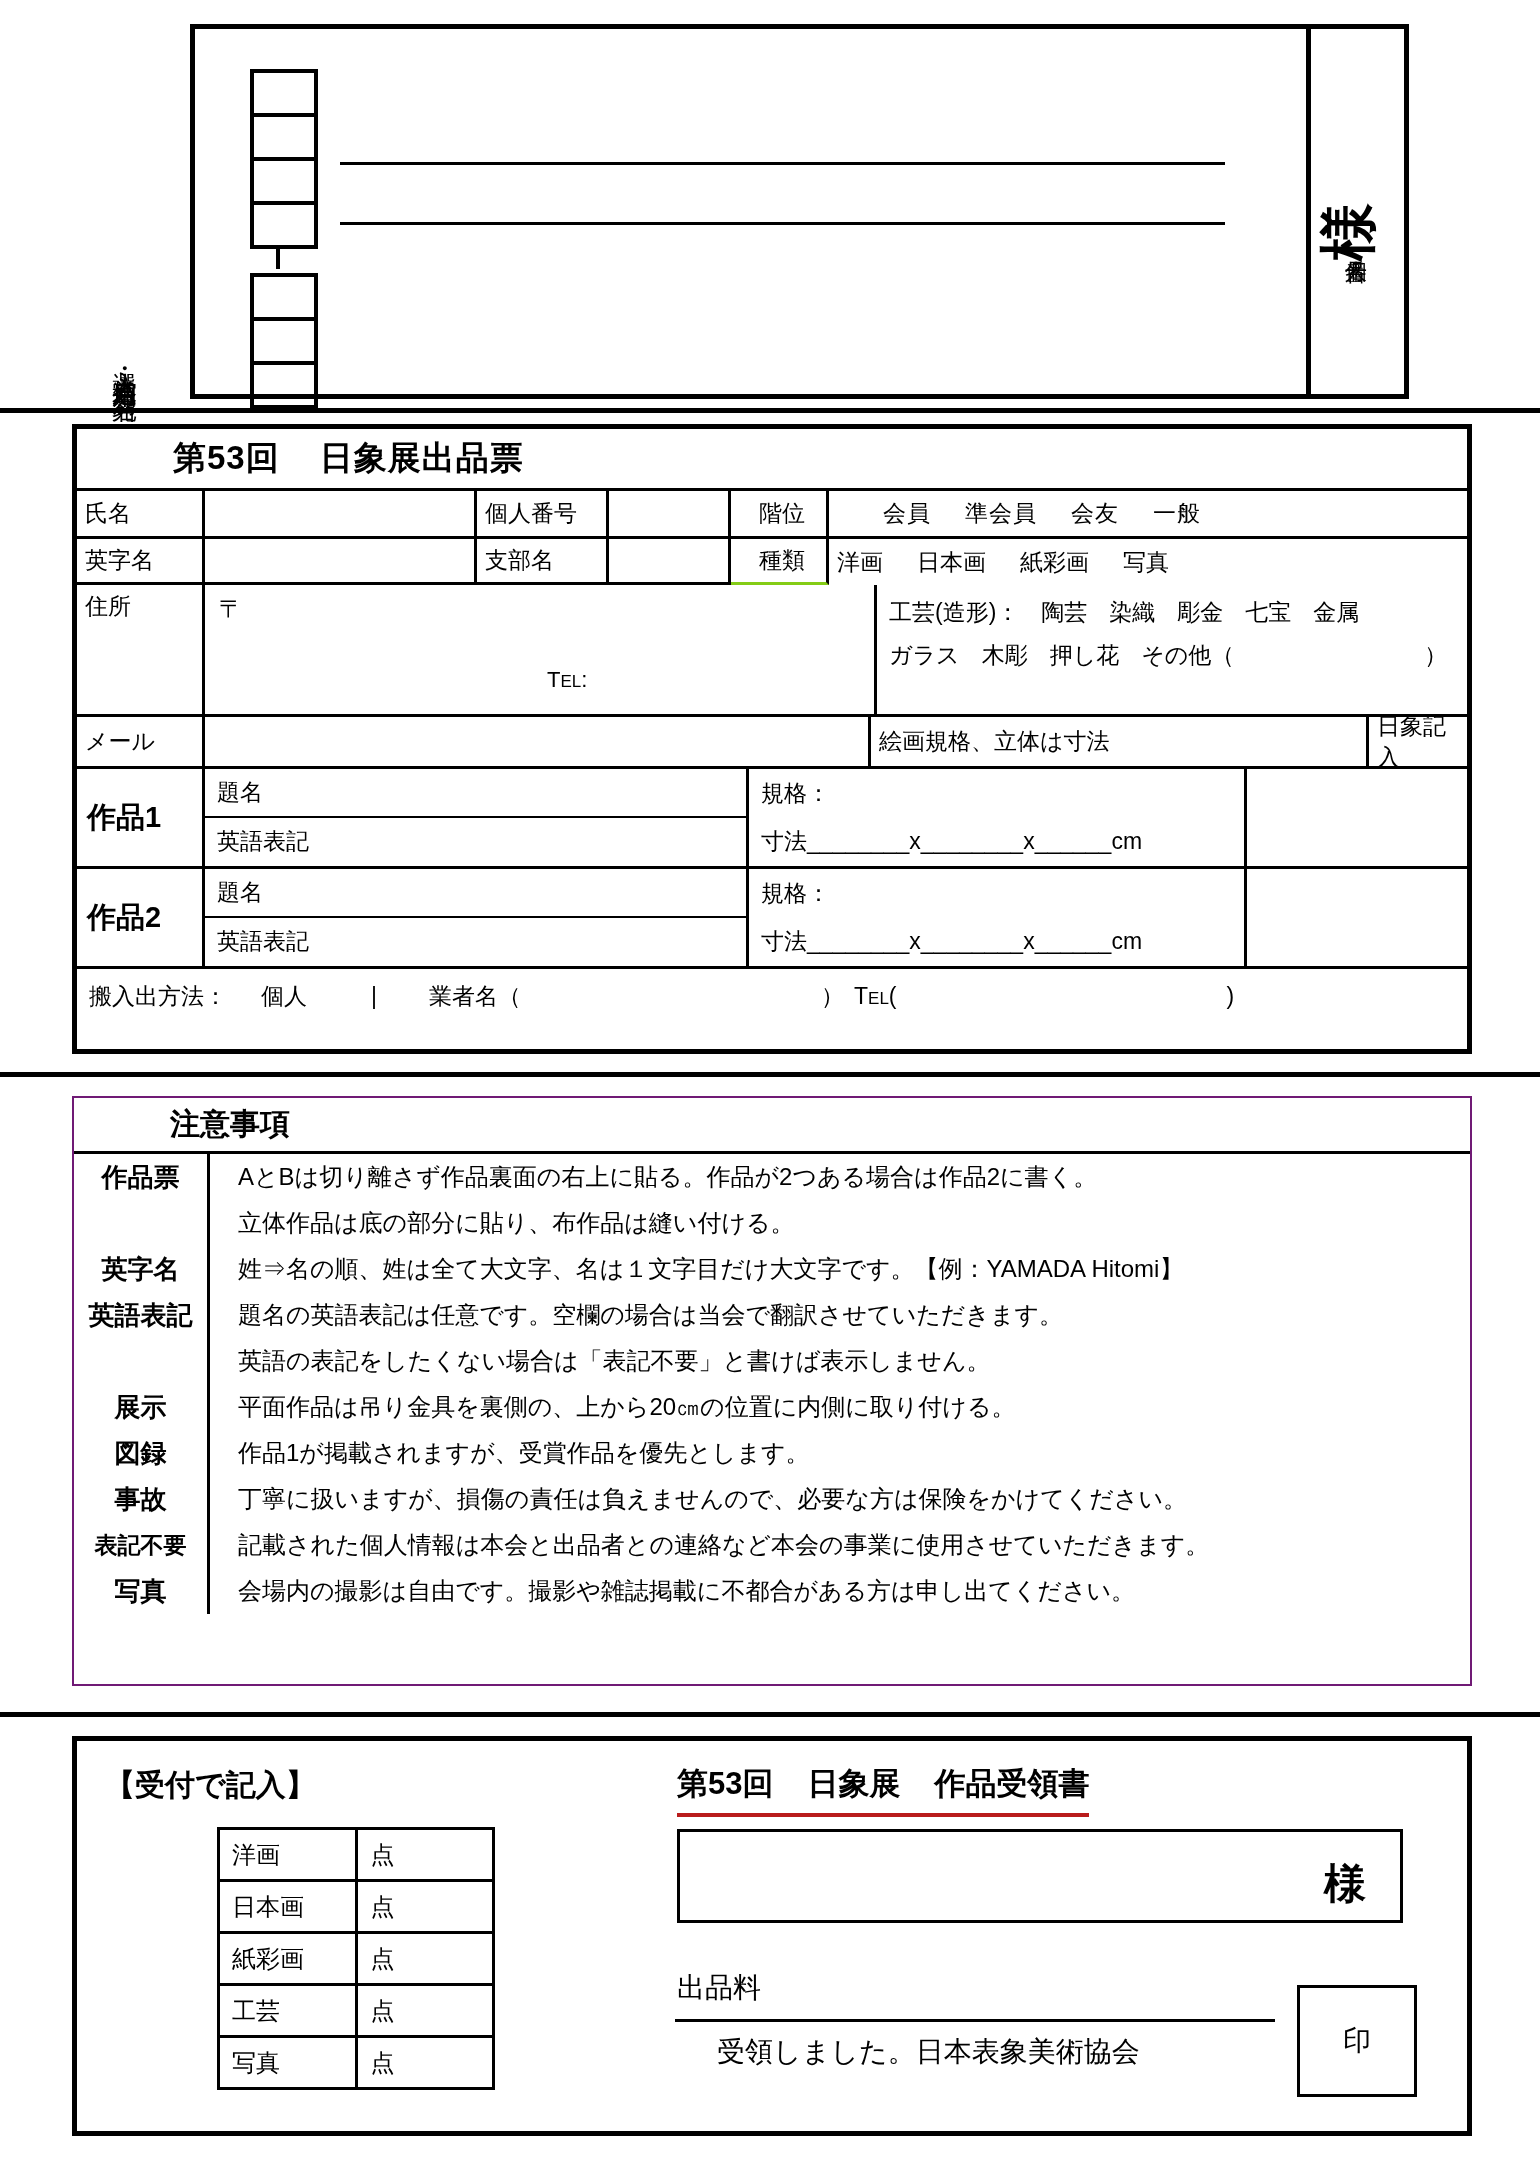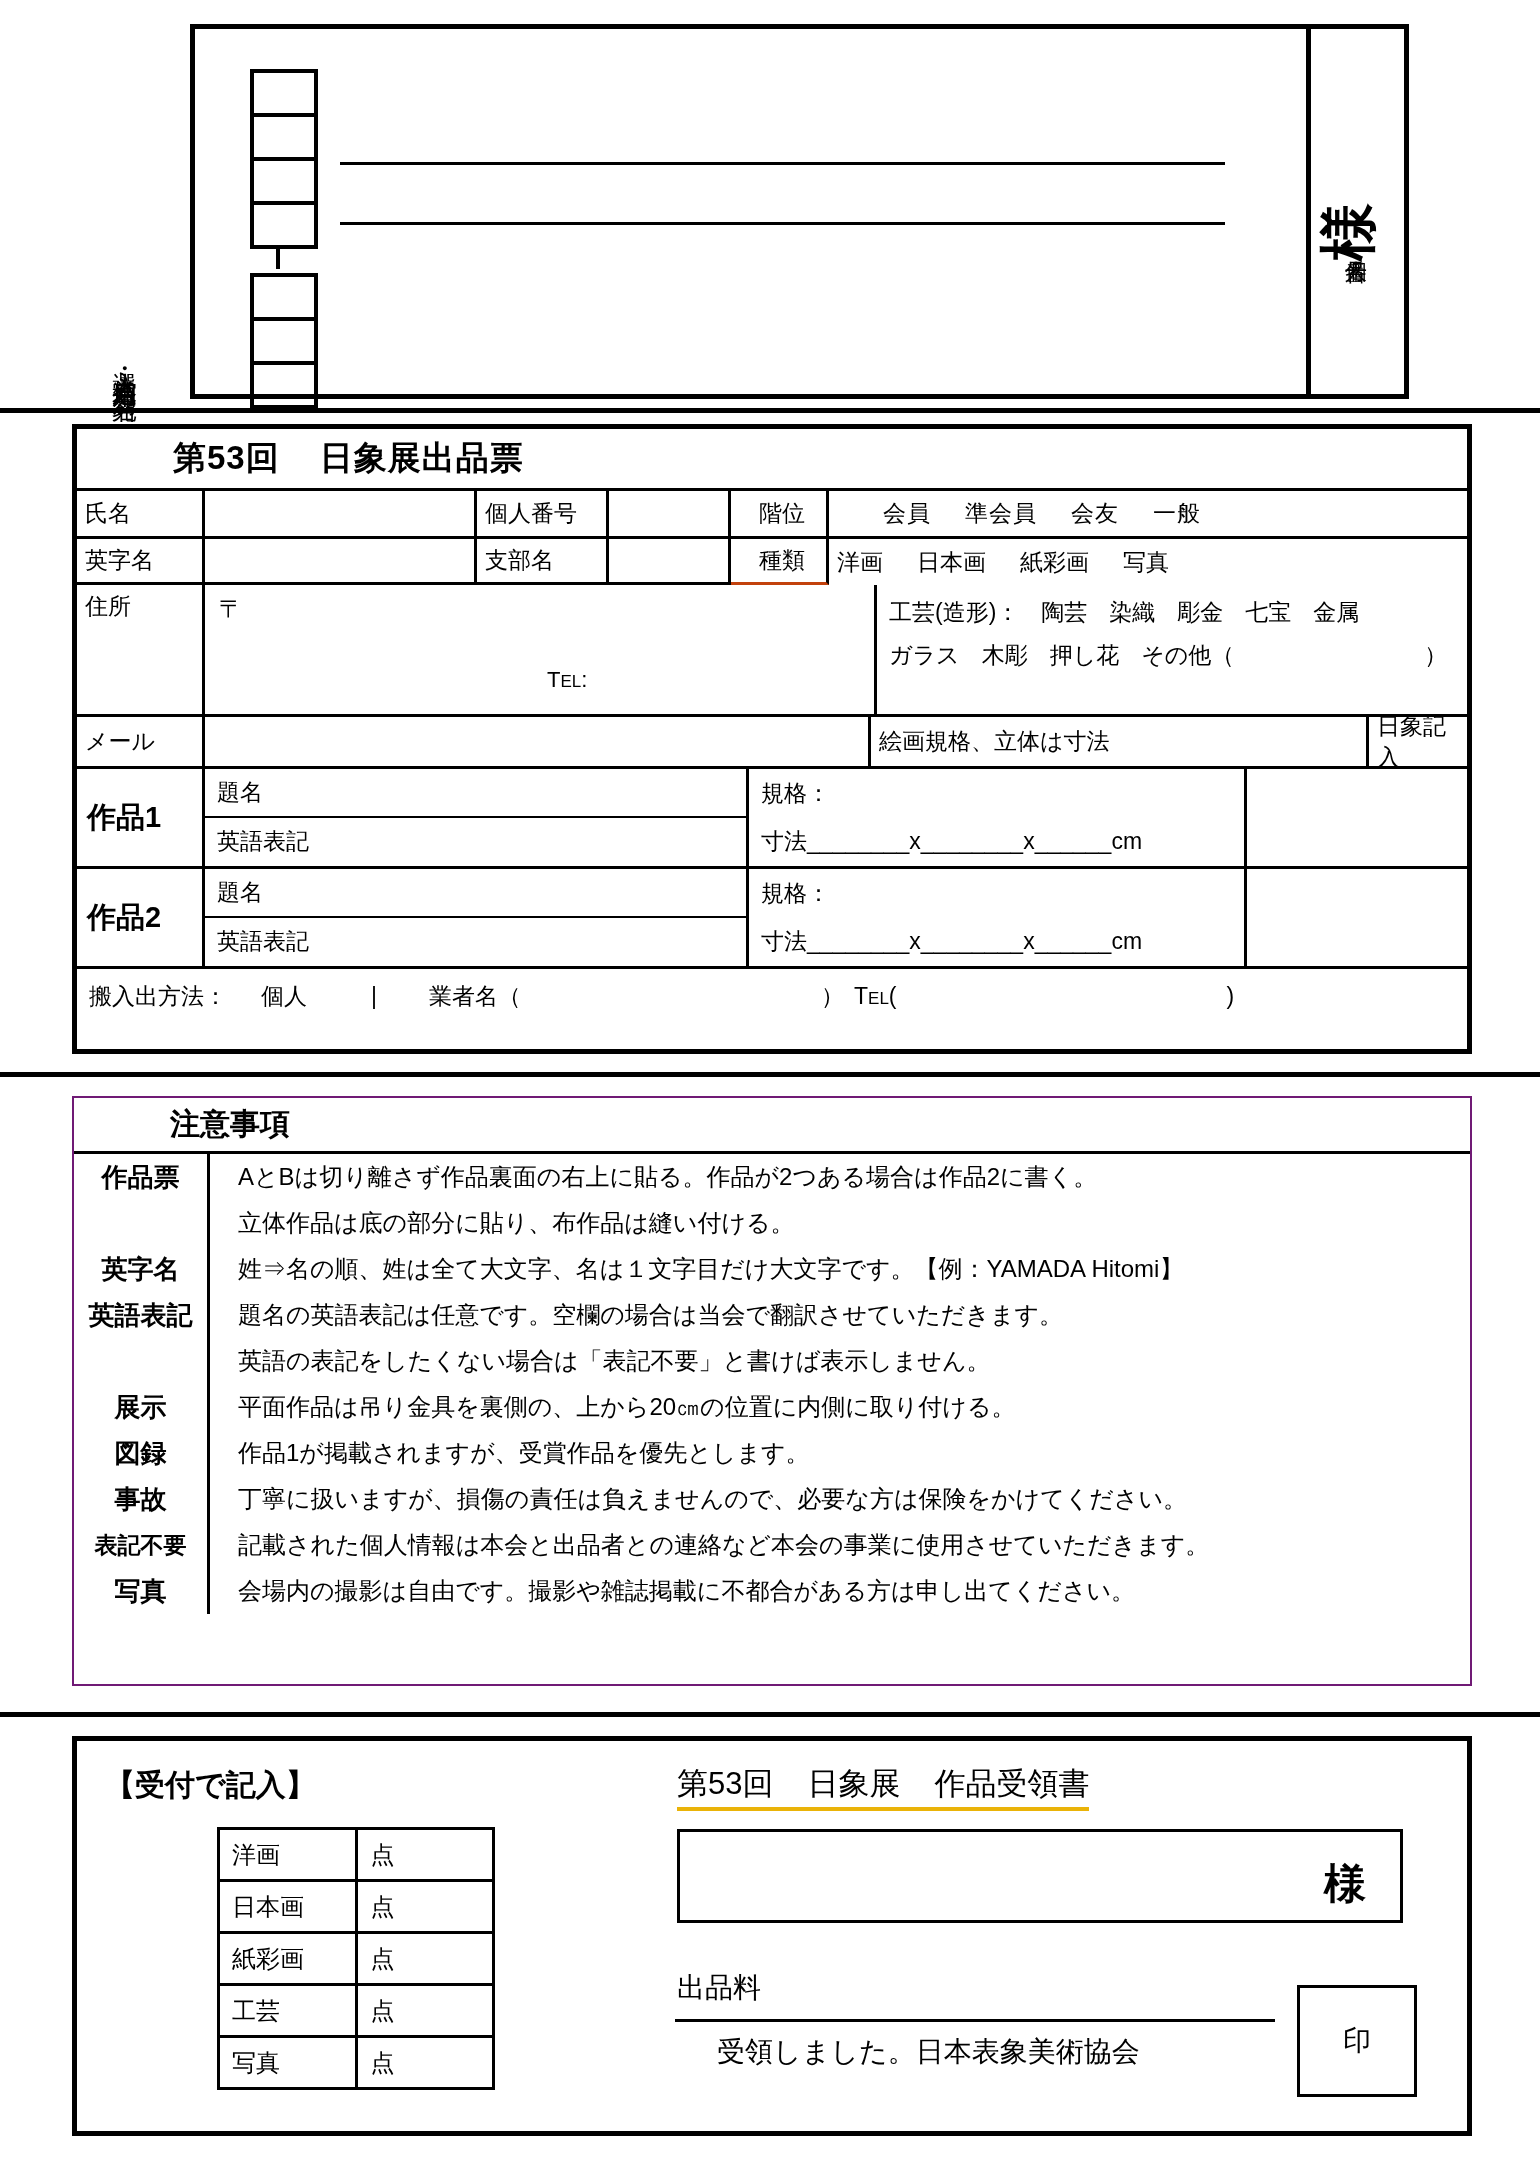--- a/index.html
+++ b/index.html
@@ -245,23 +245,23 @@
     height: 52px;
     font-size: 24px;
     padding-left: 12px;
   }
   .rc-table td.c1 { width: 140px; }
   .rc-table td.c2 { width: 138px; }
 
   .rc-title {
     position: absolute;
     left: 600px; top: 22px;
-    font-size: 31px; font-weight: 400;
-    border-bottom: 4px solid #eab308;
-    padding-bottom: 2px;
+    font-size: 31px; font-weight: 700;
+    border-bottom: 4px solid #b91c1c;
+    padding-bottom: 8px;
   }
   .rc-title .gap { display: inline-block; width: 34px; }
   .rc-namebox {
     position: absolute;
     left: 600px; top: 88px;
     width: 726px; height: 94px;
     border: 3px solid #000;
   }
   .rc-sama {
     position: absolute;
@@ -348,21 +348,21 @@
           <span class="sp-m"></span>
           <span>一般</span>
       </div>
     </div>
 
     <div class="frow" style="height:46px; border-bottom:none;">
       <div class="cell c-label" style="border-bottom:3px solid #000;">英字名</div>
       <div class="cell c-input" style="border-bottom:3px solid #000;"></div>
       <div class="cell c-label2" style="border-bottom:3px solid #000;">支部名</div>
       <div class="cell c-input2" style="border-bottom:3px solid #000;"></div>
-      <div class="cell c-rlabel" style="border-bottom:3px solid #c2410c;">種類</div>
+      <div class="cell c-rlabel" style="border-bottom:3px solid #84cc16;">種類</div>
       <div class="cell c-rbody nb">
         <span>洋画</span>
           <span class="sp-m"></span>
           <span>日本画</span>
           <span class="sp-m"></span>
           <span>紙彩画</span>
           <span class="sp-m"></span>
           <span>写真</span>
       </div>
     </div>

